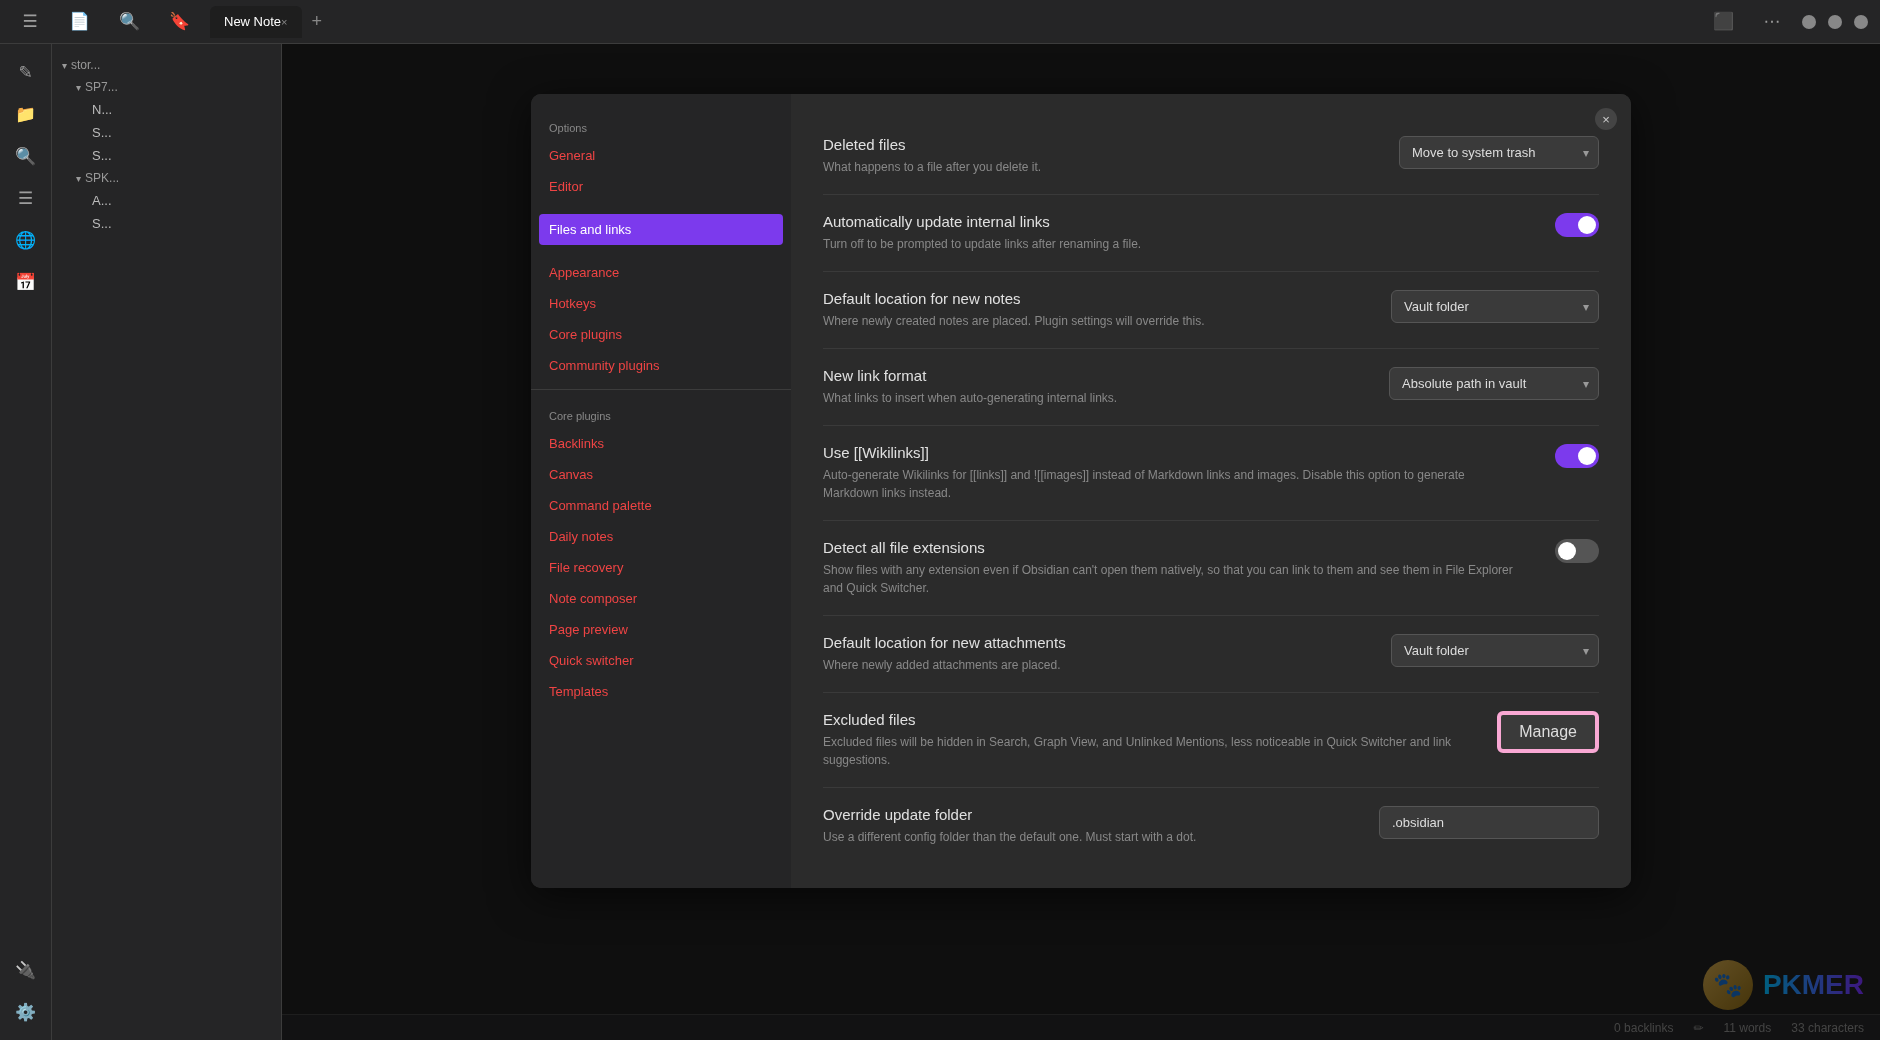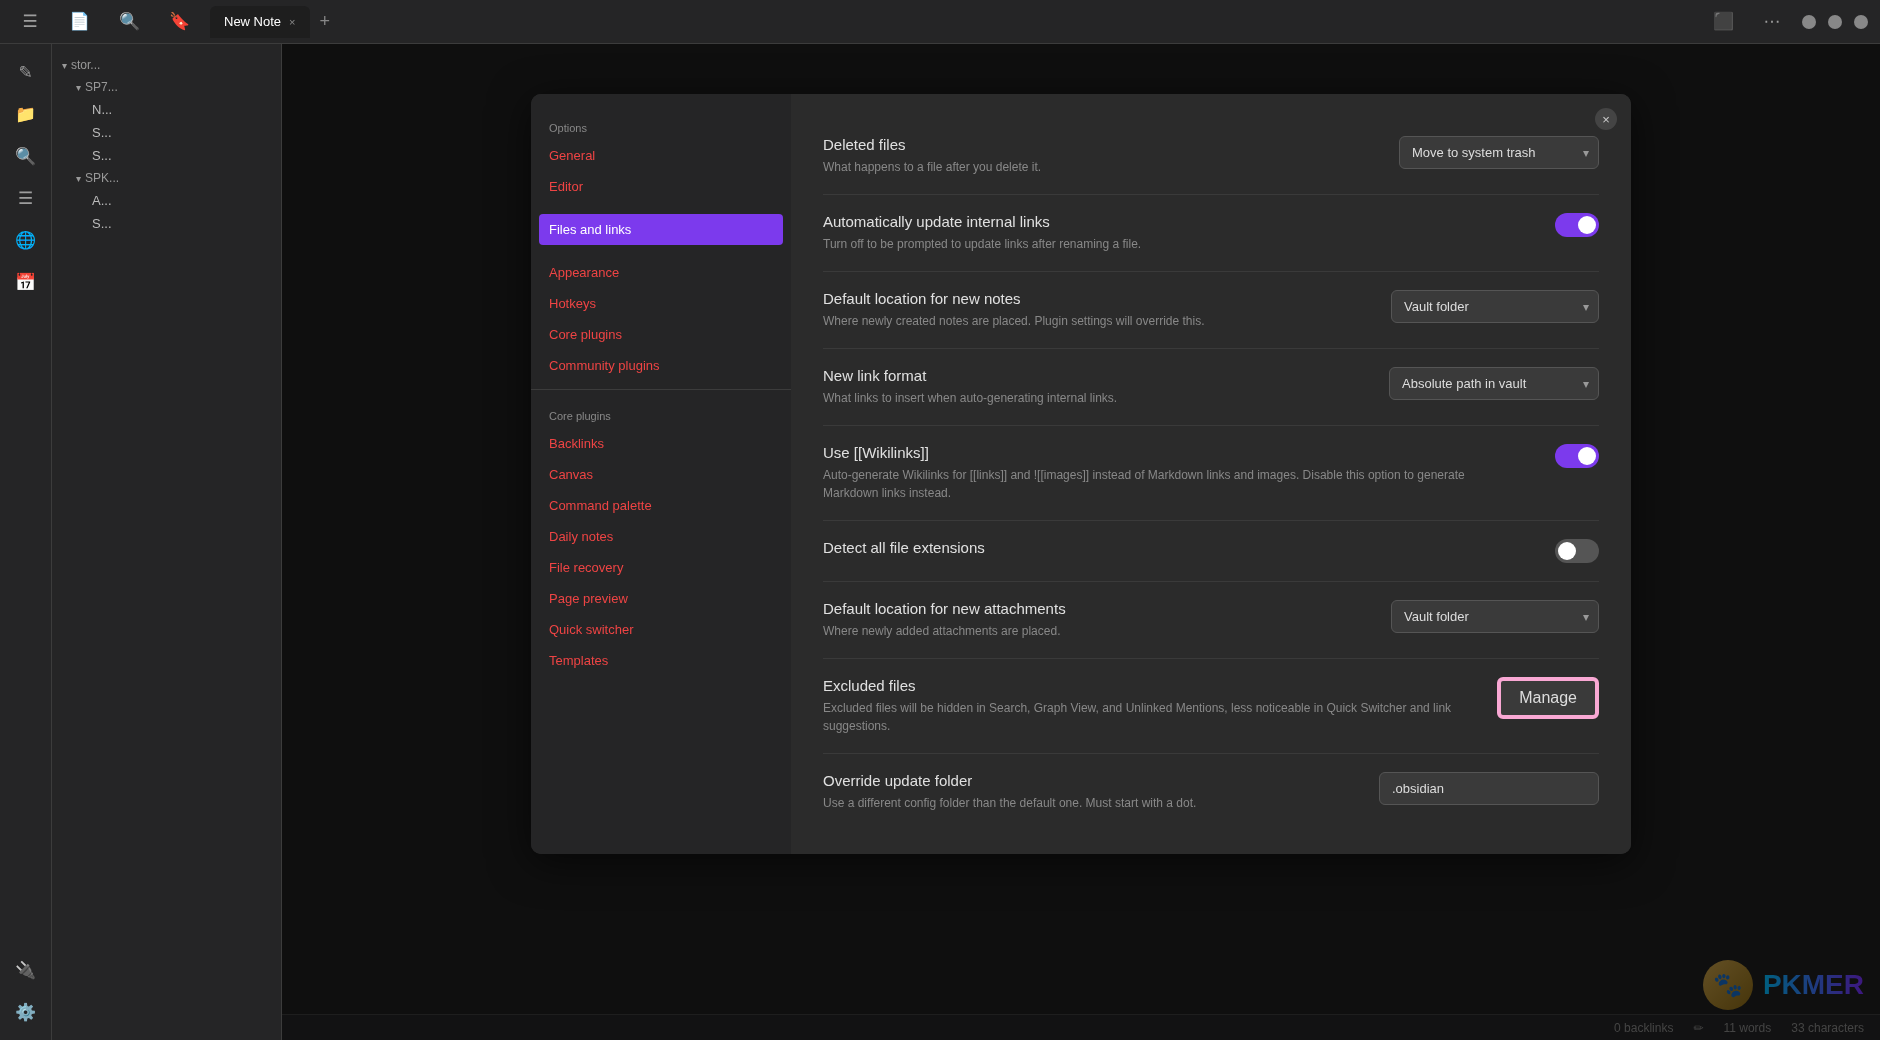--- a/index.html
+++ b/index.html
@@ -33,21 +33,20 @@
       align-items: center;
       flex: 1;
       gap: 4px;
     }
     .tab {
       display: flex;
       align-items: center;
       background: #2d2d2d;
       border-radius: 6px 6px 0 0;
       padding: 6px 14px;
-      gap: 8px;
       color: #ccc;
       font-size: 13px;
       cursor: pointer;
       height: 32px;
     }
     .tab.active {
       background: #1e1e1e;
       color: #fff;
     }
     .tab-close {
@@ -480,20 +479,23 @@
           <div class="settings-item">
             <span>Command palette</span>
           </div>
           <div class="settings-item">
             <span>Daily notes</span>
           </div>
           <div class="settings-item">
             <span>File recovery</span>
           </div>
           <div class="settings-item">
+            <span>Note composer</span>
+          </div>
+          <div class="settings-item">
             <span>Page preview</span>
           </div>
           <div class="settings-item">
             <span>Quick switcher</span>
           </div>
           <div class="settings-item">
             <span>Templates</span>
           </div>
         </div>
 
@@ -563,20 +565,21 @@
               <div class="setting-desc">Auto-generate Wikilinks for [[links]] and ![[images]] instead of Markdown links and images. Disable this option to generate Markdown links instead.</div>
             </div>
             <div class="setting-control">
               <div class="toggle on"></div>
             </div>
           </div>
 
           <div class="setting-row">
             <div class="setting-info">
               <div class="setting-title">Detect all file extensions</div>
+              <div class="setting-desc">Show files with any extension even if Obsidian can't open them natively, so that you can link to them and see them in File Explorer and Quick Switcher.</div>
             </div>
             <div class="setting-control">
               <div class="toggle"></div>
             </div>
           </div>
 
           <div class="setting-row">
             <div class="setting-info">
               <div class="setting-title">Default location for new attachments</div>
               <div class="setting-desc">Where newly added attachments are placed.</div>

